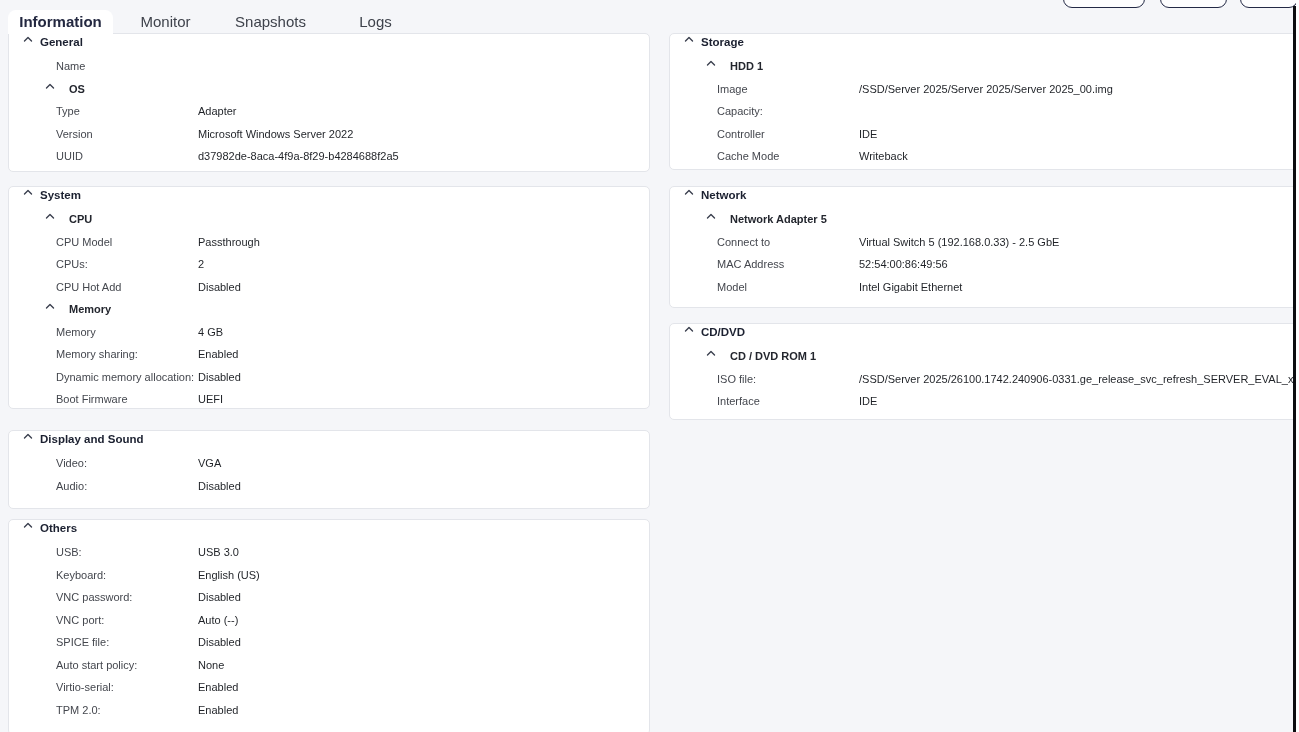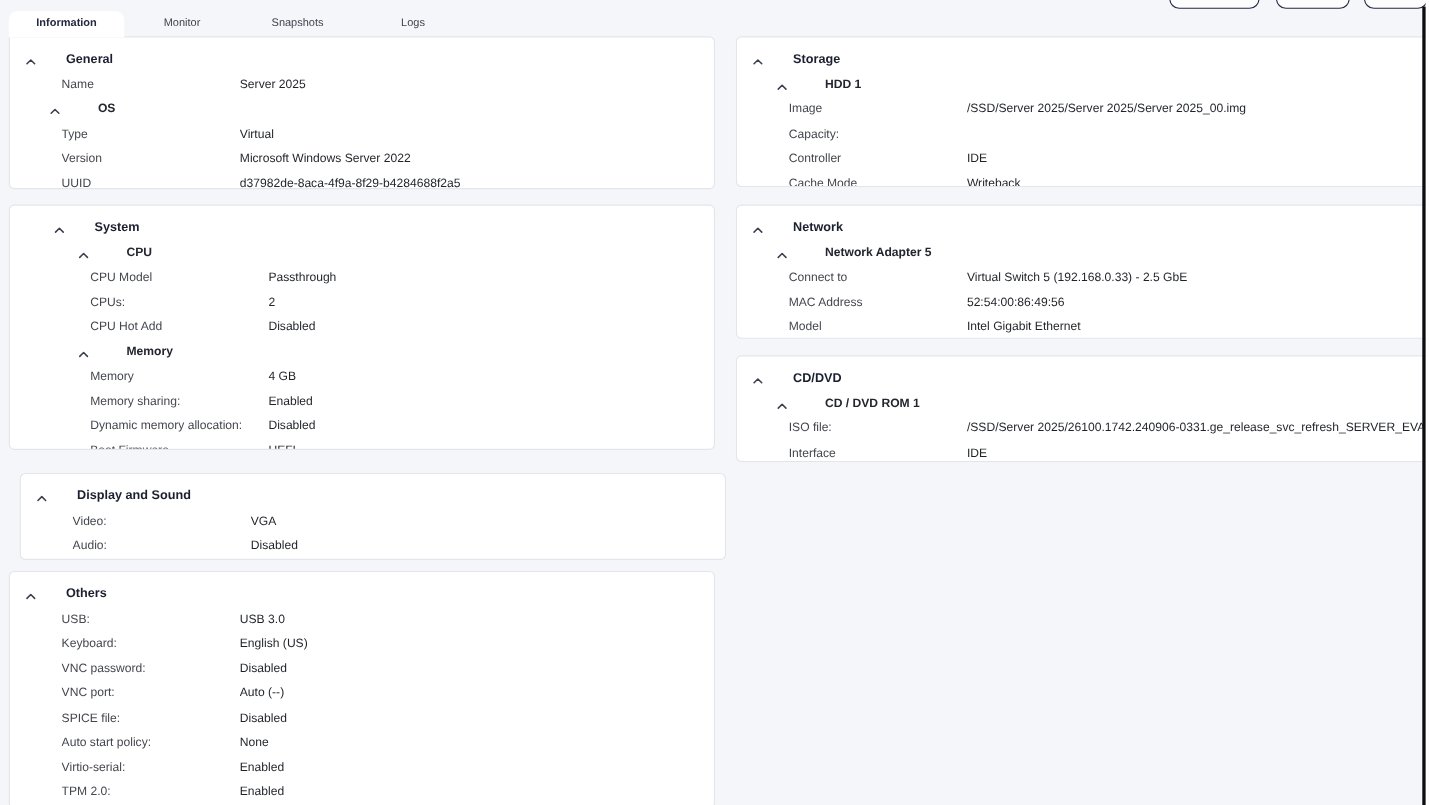--- a/index.html
+++ b/index.html
@@ -8,21 +8,21 @@
     background:#f5f6f9;
     font-family:"Liberation Sans", sans-serif;
     -webkit-font-smoothing:antialiased;
   }
   #page{position:absolute;inset:0;}
 
   
   #tab-bar{position:absolute;top:0;left:0;width:100%;height:34px;}
   .tab{
     position:absolute;top:10px;height:24px;width:105px;
-    text-align:center;line-height:24px;font-size:10px;color:#3e424b;
+    text-align:center;line-height:24px;font-size:15px;color:#3e424b;
     cursor:pointer;z-index:3;
   }
   .tab.active{
     background:#ffffff;border-radius:8px 8px 0 0;
     font-weight:700;color:#232840;
   }
 
   
   .top-btn{
     position:absolute;top:-20px;height:28px;
@@ -34,28 +34,28 @@
   .card{
     position:absolute;background:#ffffff;
     border:1px solid #e3e5ea;border-radius:5px;
     box-sizing:border-box;overflow:hidden;z-index:1;
     padding-top:2px;
   }
   .col-left{left:8px;width:642px;}
   .col-right{left:669px;width:636px;}
 
   [data-name="card-general"]{top:33px;height:139px;border-top-left-radius:0;}
-  [data-name="card-system"]{top:186px;height:223px;padding-left:26px;}
-  [data-name="card-display-and-sound"]{top:430px;height:79px;margin-left:10px;}
+  [data-name="card-system"]{top:186px;height:223px;}
+  [data-name="card-display-and-sound"]{top:430px;height:79px;}
   [data-name="card-others"]{top:519px;height:216px;}
   [data-name="card-storage"]{top:33px;height:137px;}
   [data-name="card-network"]{top:186px;height:122px;}
   [data-name="card-cd-dvd"]{top:323px;height:97px;}
 
-  .row{display:flex;align-items:flex-end;height:22.5px;font-size:11px;white-space:nowrap;gap:20px;}
+  .row{display:flex;align-items:flex-start;height:22.5px;font-size:11px;white-space:nowrap;}
   .row.section{height:24px;}
   .chev{display:inline-flex;align-items:center;flex:0 0 auto;}
   .section .chev{margin-left:14px;}
   .sec-title{margin-left:7px;font-weight:700;font-size:11.5px;color:#1b2030;}
   .subrow .chev{margin-left:36px;}
   .sub-title{margin-left:14px;font-weight:600;color:#23262e;}
   .flabel{margin-left:47px;width:142px;flex:0 0 auto;color:#44474e;overflow:hidden;}
   .fvalue{color:#1f2227;overflow:hidden;flex:1 1 auto;margin-right:8px;}
 
   
@@ -82,33 +82,32 @@
         <div class="row section" data-name="section-header-row">
           <span class="chev" data-name="chevron-up-icon">
             <svg width="10" height="7" viewBox="0 0 10 7">
               <path d="M1.5 5 L5 1.5 L8.5 5" fill="none" stroke="#3a3f4e" stroke-width="1.4" stroke-linecap="round" stroke-linejoin="round"></path>
             </svg>
           </span>
           <span class="sec-title" data-name="section-title">General</span>
         </div>
         <div class="row fieldrow" data-name="field-row">
           <span class="flabel" data-name="field-label">Name</span>
-          <span class="fvalue" data-name="field-value">Server 2025</span>
         </div>
         <div class="row subrow" data-name="subsection-row">
           <span class="chev" data-name="chevron-up-icon">
             <svg width="10" height="7" viewBox="0 0 10 7">
               <path d="M1.5 5 L5 1.5 L8.5 5" fill="none" stroke="#3a3f4e" stroke-width="1.4" stroke-linecap="round" stroke-linejoin="round"></path>
             </svg>
           </span>
           <span class="sub-title" data-name="subsection-title">OS</span>
         </div>
         <div class="row fieldrow" data-name="field-row">
           <span class="flabel" data-name="field-label">Type</span>
-          <span class="fvalue" data-name="field-value">Virtual</span>
+          <span class="fvalue" data-name="field-value">Adapter</span>
         </div>
         <div class="row fieldrow" data-name="field-row">
           <span class="flabel" data-name="field-label">Version</span>
           <span class="fvalue" data-name="field-value">Microsoft Windows Server 2022</span>
         </div>
         <div class="row fieldrow" data-name="field-row">
           <span class="flabel" data-name="field-label">UUID</span>
           <span class="fvalue" data-name="field-value">d37982de-8aca-4f9a-8f29-b4284688f2a5</span>
         </div>
       </div>

